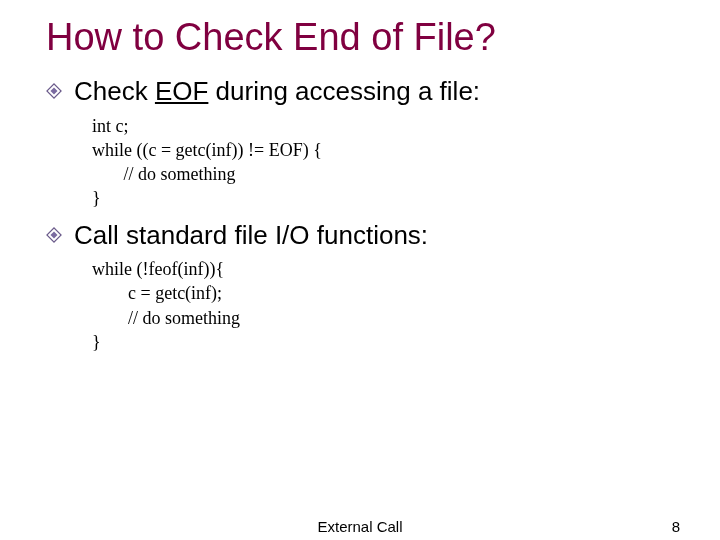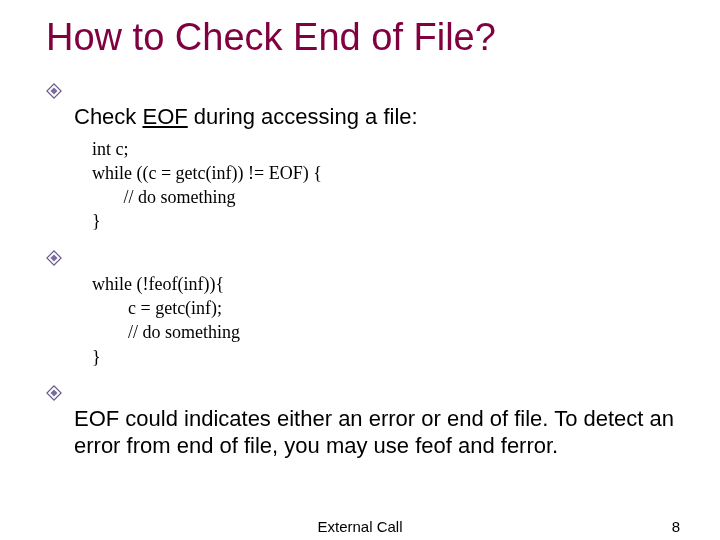--- a/index.html
+++ b/index.html
@@ -33,24 +33,23 @@
     margin: 4px 0 6px 0;
   }
   .bullet-icon {
     flex: 0 0 auto;
     width: 16px;
     height: 16px;
     margin-top: 8px;
     margin-right: 12px;
   }
   .bullet-text {
-    font-size: 22px;
+    font-size: 26px;
     line-height: 1.25;
     color: #000000;
-    margin-top: 28px;
   }
   .bullet-text .u {
     text-decoration: underline;
   }
   .code-block {
     margin: 6px 0 8px 46px;
     font-family: Liberation Serif, serif;
     font-size: 18px;
     line-height: 1.35;
     color: #000000;
@@ -94,33 +93,27 @@
   <div class="code-block">int c;
 while ((c = getc(inf)) != EOF) {
        // do something
 }</div>
 
   <div class="bullet-row">
     <svg class="bullet-icon" viewBox="0 0 16 16">
       <rect x="3" y="3" width="10" height="10" fill="none" stroke="#6a5a8a" stroke-width="1.2" transform="rotate(45 8 8)"></rect>
       <rect x="5.5" y="5.5" width="5" height="5" fill="#7a6aa0" transform="rotate(45 8 8)"></rect>
     </svg>
+    <div class="bullet-text">Call standard file I/O functions:</div>
   </div>
 
   <div class="code-block">while (!feof(inf)){
         c = getc(inf);
         // do something
 }</div>
 
-  <div class="bullet-row">
-    <svg class="bullet-icon" viewBox="0 0 16 16">
-      <rect x="3" y="3" width="10" height="10" fill="none" stroke="#6a5a8a" stroke-width="1.2" transform="rotate(45 8 8)"></rect>
-      <rect x="5.5" y="5.5" width="5" height="5" fill="#7a6aa0" transform="rotate(45 8 8)"></rect>
-    </svg>
-    <div class="bullet-text">EOF could indicates either an error or end of file. To detect an error from end of file, you may use feof and ferror.</div>
-  </div>
 
   <div class="footer">
     <span class="footer-center">External Call</span>
     <span class="footer-right">8</span>
   </div>
 
 </div>
 
 </body></html>

